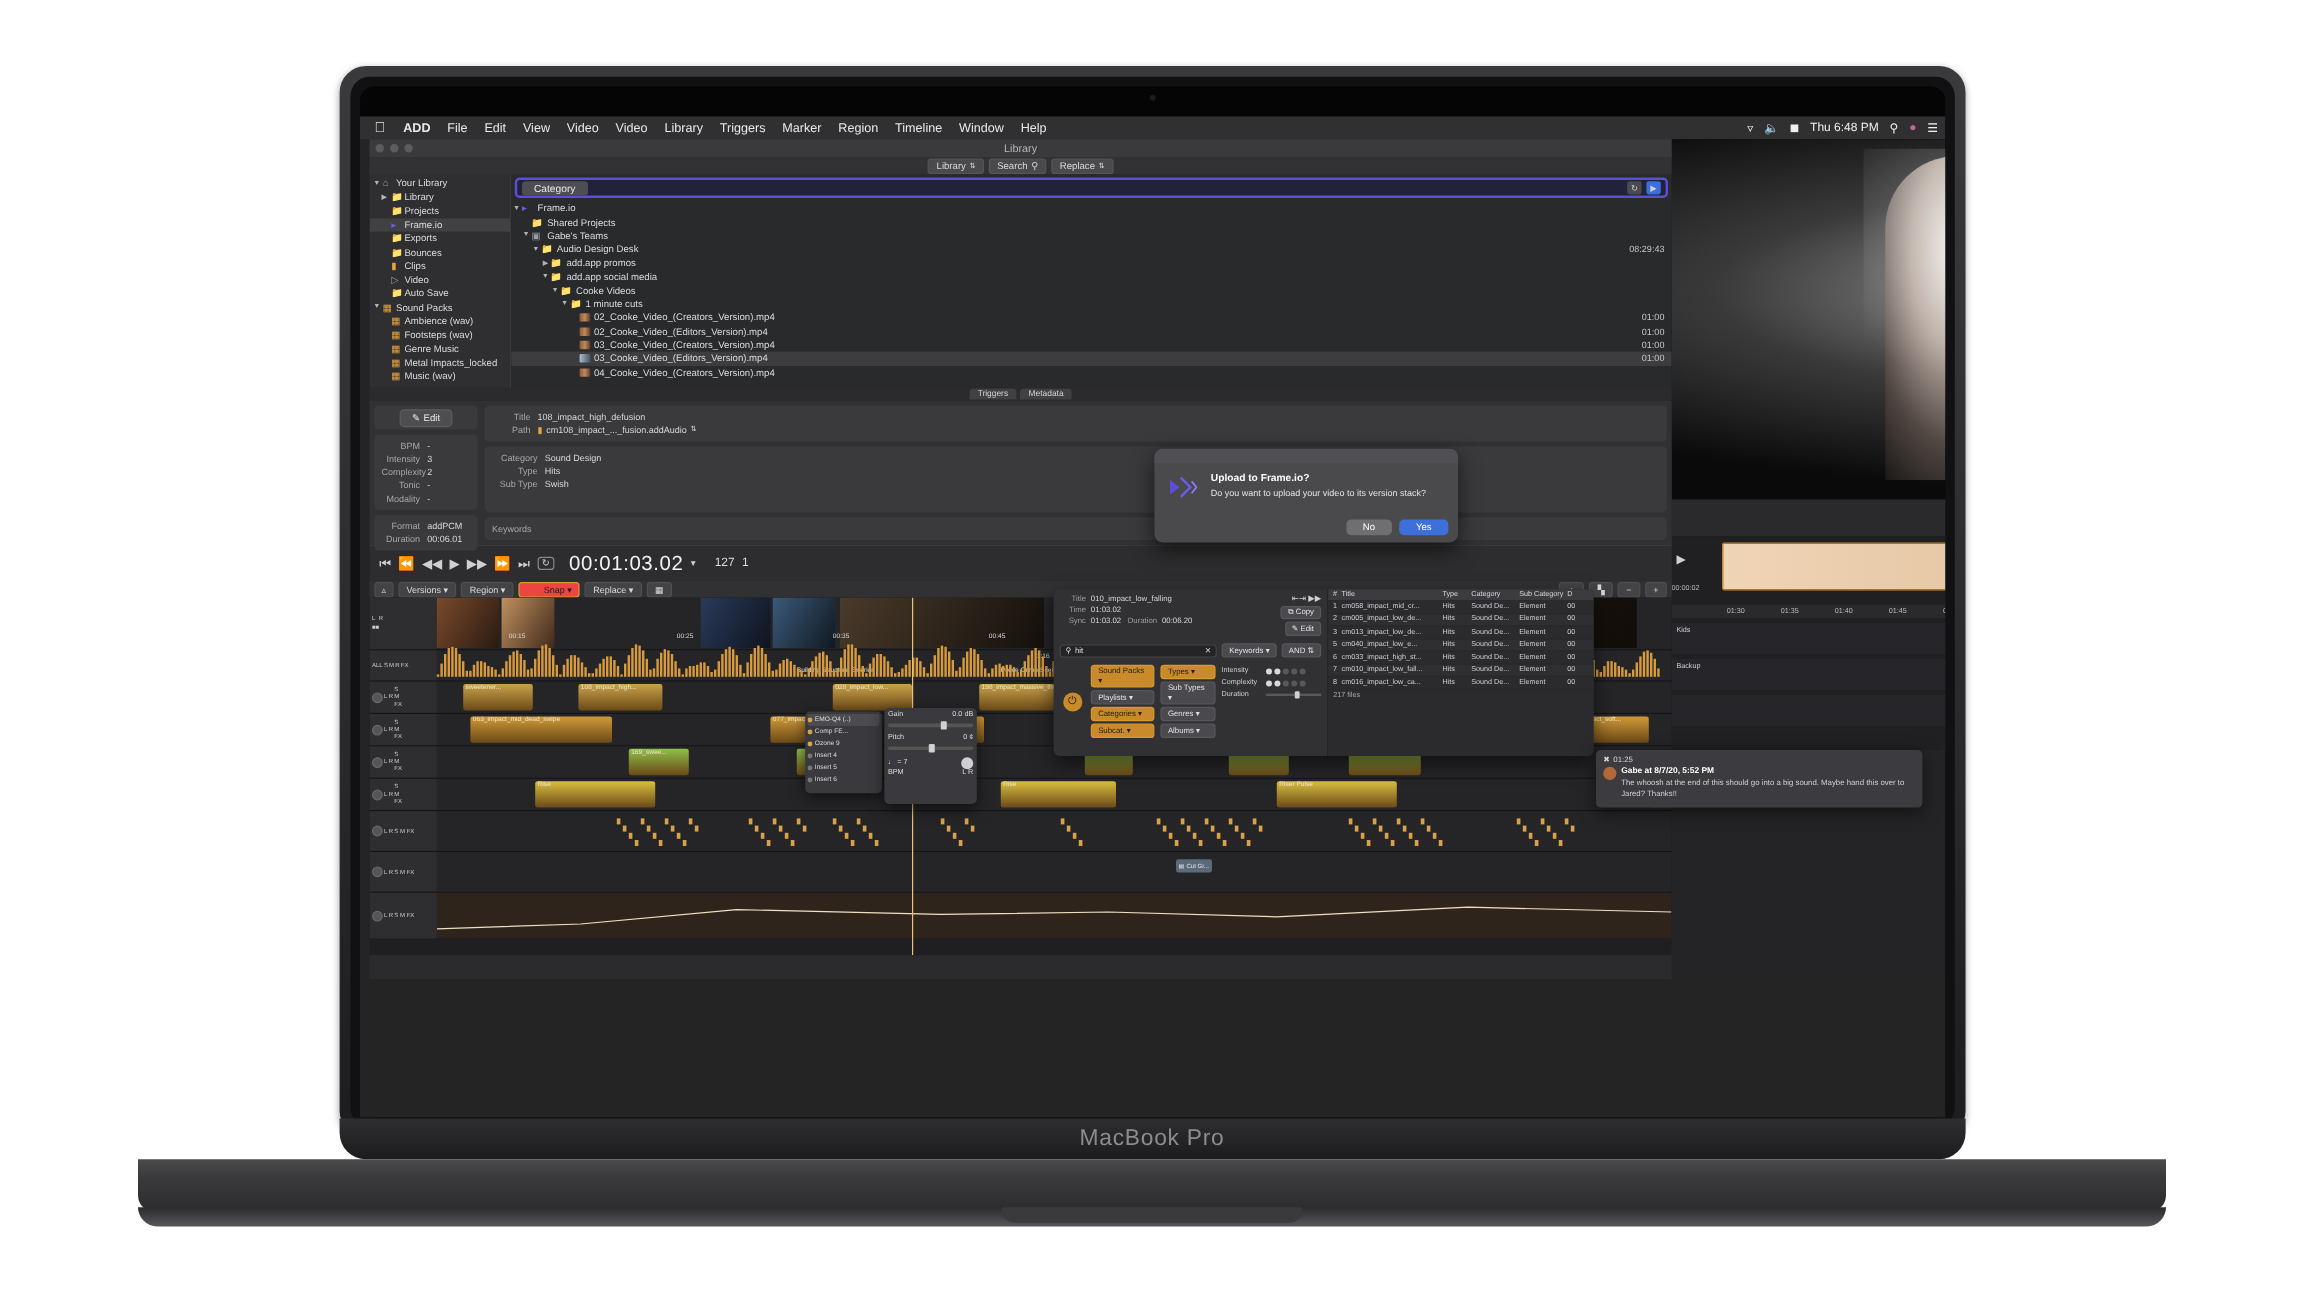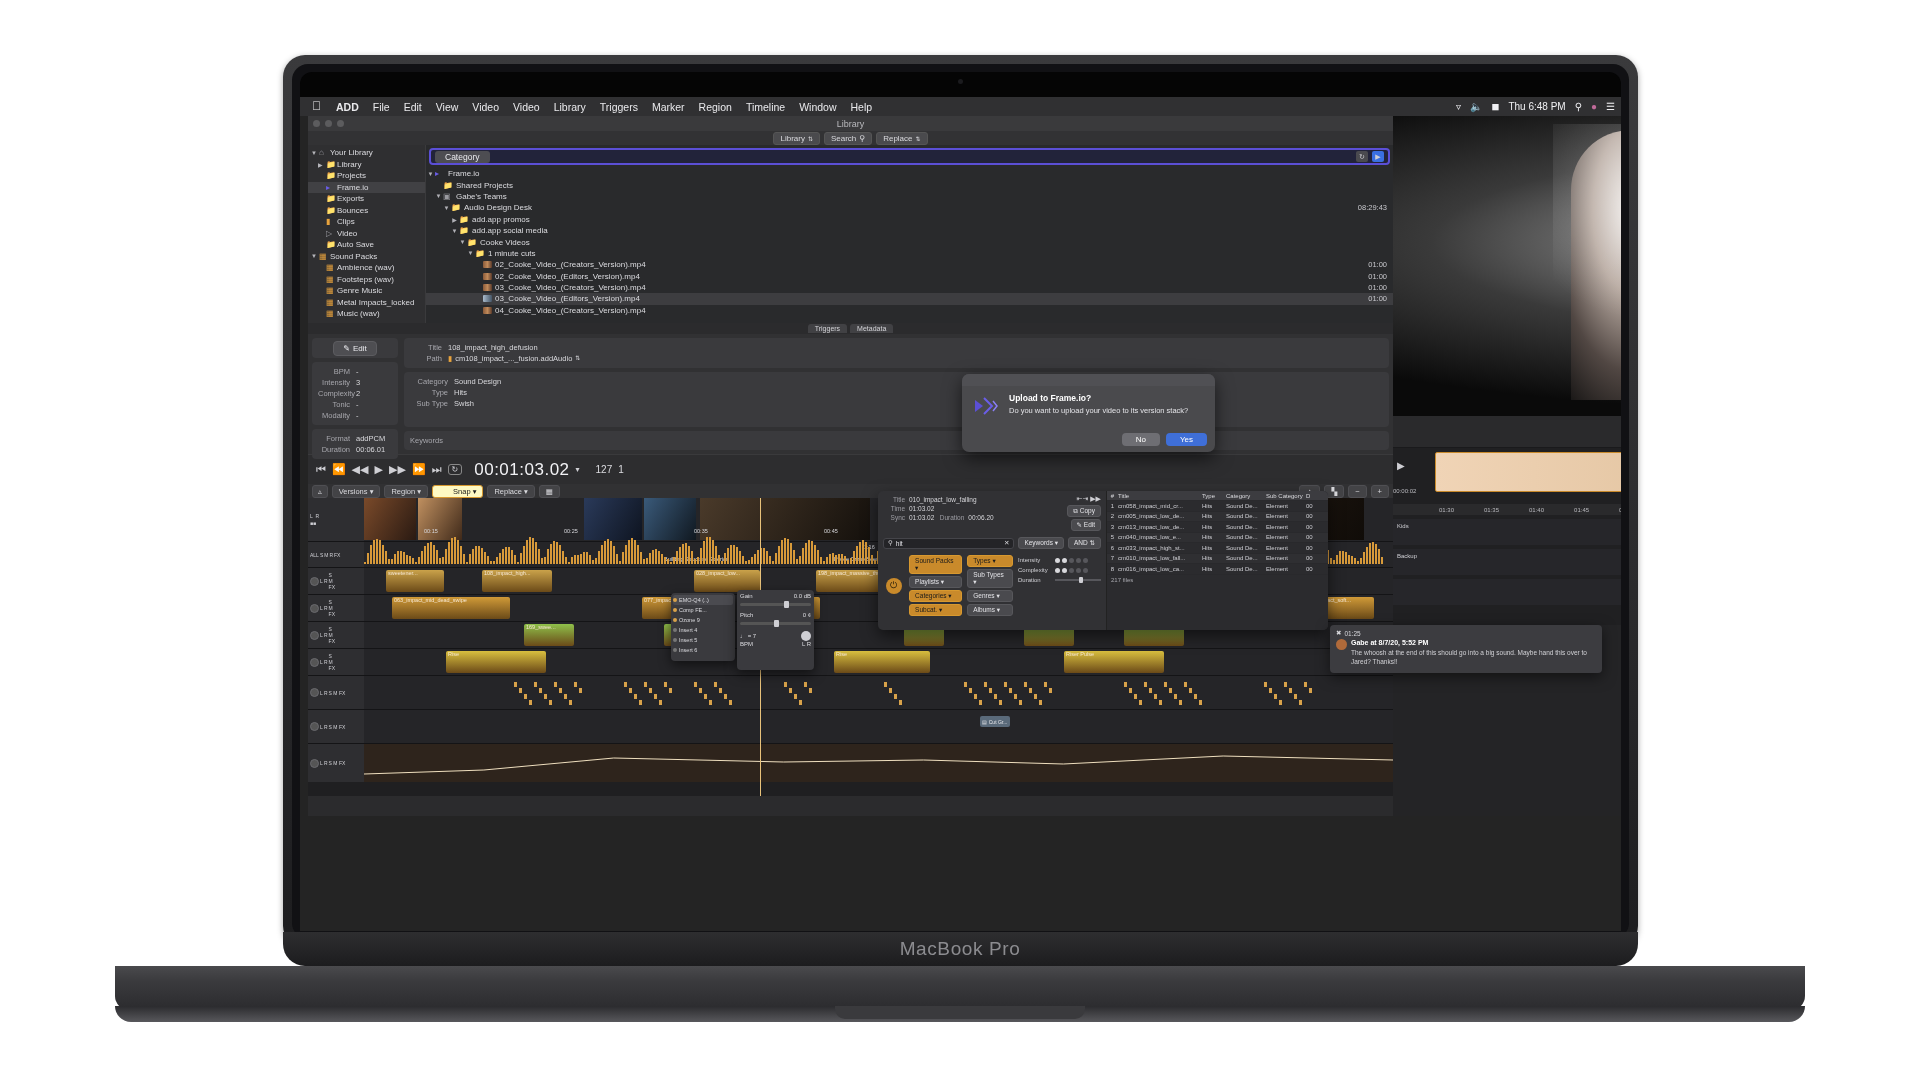--- a/index.html
+++ b/index.html
@@ -109,21 +109,21 @@
   .tp { color:#cfcfd4; font-size:11px; }
   #tcode { color:#f2f2f5; font-size:17px; font-family:"Liberation Sans", sans-serif;
            letter-spacing:.5px; margin-left:6px; }
   #bpmbox { color:#dcdce0; font-size:10px; margin-left:10px; }
 
   
   #tlbar { height:14px; background:#313133; display:flex; align-items:center; gap:4px;
            padding-left:4px; }
   .tlb { background:#434346; border:1px solid #4f4f53; border-radius:3px;
          color:#dadade; font-size:7.5px; padding:1px 6px; }
-  .tlb.act { background:#fef9c3; border-color:#d8992f; color:#1b1b1b;padding-left:20px; }
+  .tlb.act { background:#ef4444; border-color:#d8992f; color:#1b1b1b;padding-left:20px; }
   #tracks { position:relative; background:#1f1f21; height:298px; overflow:hidden; }
   .track { display:flex; height:27px; border-bottom:1px solid #141416; }
   .thead { width:56px; background:#2e2e31; display:flex; align-items:center; gap:1px;
            padding-left:2px; position:relative; }
   .knob { width:9px; height:9px; border-radius:50%; background:#555; border:1px solid #6a6a6e; }
   .mini { font-size:5px; color:#cfcfd4; line-height:6px; }
   .lane { flex:1; position:relative; background:#252528; }
   .clip { position:absolute; top:2px; height:22px; border-radius:2px;
           font-size:5.5px; color:#f6e7d2; padding-left:2px; overflow:hidden; }
 

